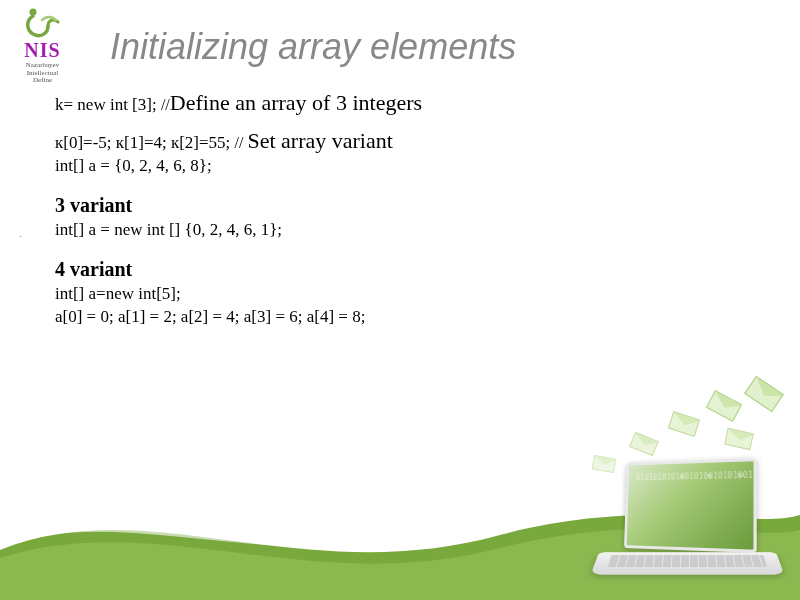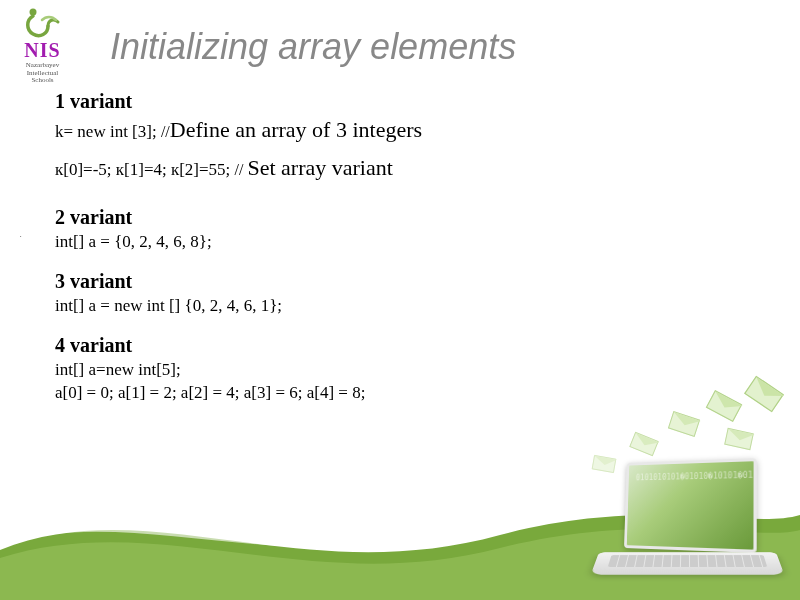--- a/index.html
+++ b/index.html
@@ -163,37 +163,35 @@
     <svg viewBox="0 0 50 35" width="50" height="35">
       <circle cx="15" cy="6" r="3.5" fill="#78a63f"></circle>
       <path d="M15 10 C 8 14, 8 24, 15 28 C 22 32, 30 28, 30 20" stroke="#78a63f" stroke-width="3.5" fill="none" stroke-linecap="round"></path>
       <path d="M30 20 C 30 14, 36 12, 40 16" stroke="#78a63f" stroke-width="3" fill="none" stroke-linecap="round"></path>
       <path d="M24 14 C 28 10, 34 10, 38 14" stroke="#a8cc7a" stroke-width="2.5" fill="none" stroke-linecap="round"></path>
     </svg>
   </div>
   <div class="logo-text">NIS</div>
   <div class="logo-sub">Nazarbayev</div>
   <div class="logo-sub">Intellectual</div>
-  <div class="logo-sub">Schools</div>
+  <div class="logo-sub">Define</div>
 </div>
 
 <div class="title">Initializing array elements</div>
 
 <div class="tiny-dot">.</div>
 
 <div class="content">
-  <div class="variant-head first">1 variant</div>
   <div class="code-line">
     <span>k= new int [3];  </span><span class="slash">//</span><span class="comment-big">Define an array of 3 integers</span>
   </div>
   <div class="code-line" style="margin-top:8px">
     <span>к[0]=-5; к[1]=4; к[2]=55;  </span><span class="slash">// </span><span class="comment-big"> Set array variant</span>
   </div>
 
-  <div class="variant-head" style="margin-top:22px">2 variant</div>
   <div class="code-line">int[] a = {0, 2, 4, 6, 8};</div>
 
   <div class="variant-head">3 variant</div>
   <div class="code-line">int[] a = new int [] {0, 2, 4, 6, 1};</div>
 
   <div class="variant-head">4 variant</div>
   <div class="code-line">int[] a=new int[5];</div>
   <div class="code-line">a[0] = 0; a[1] = 2; a[2] = 4; a[3] = 6; a[4] = 8;</div>
 </div>
 

